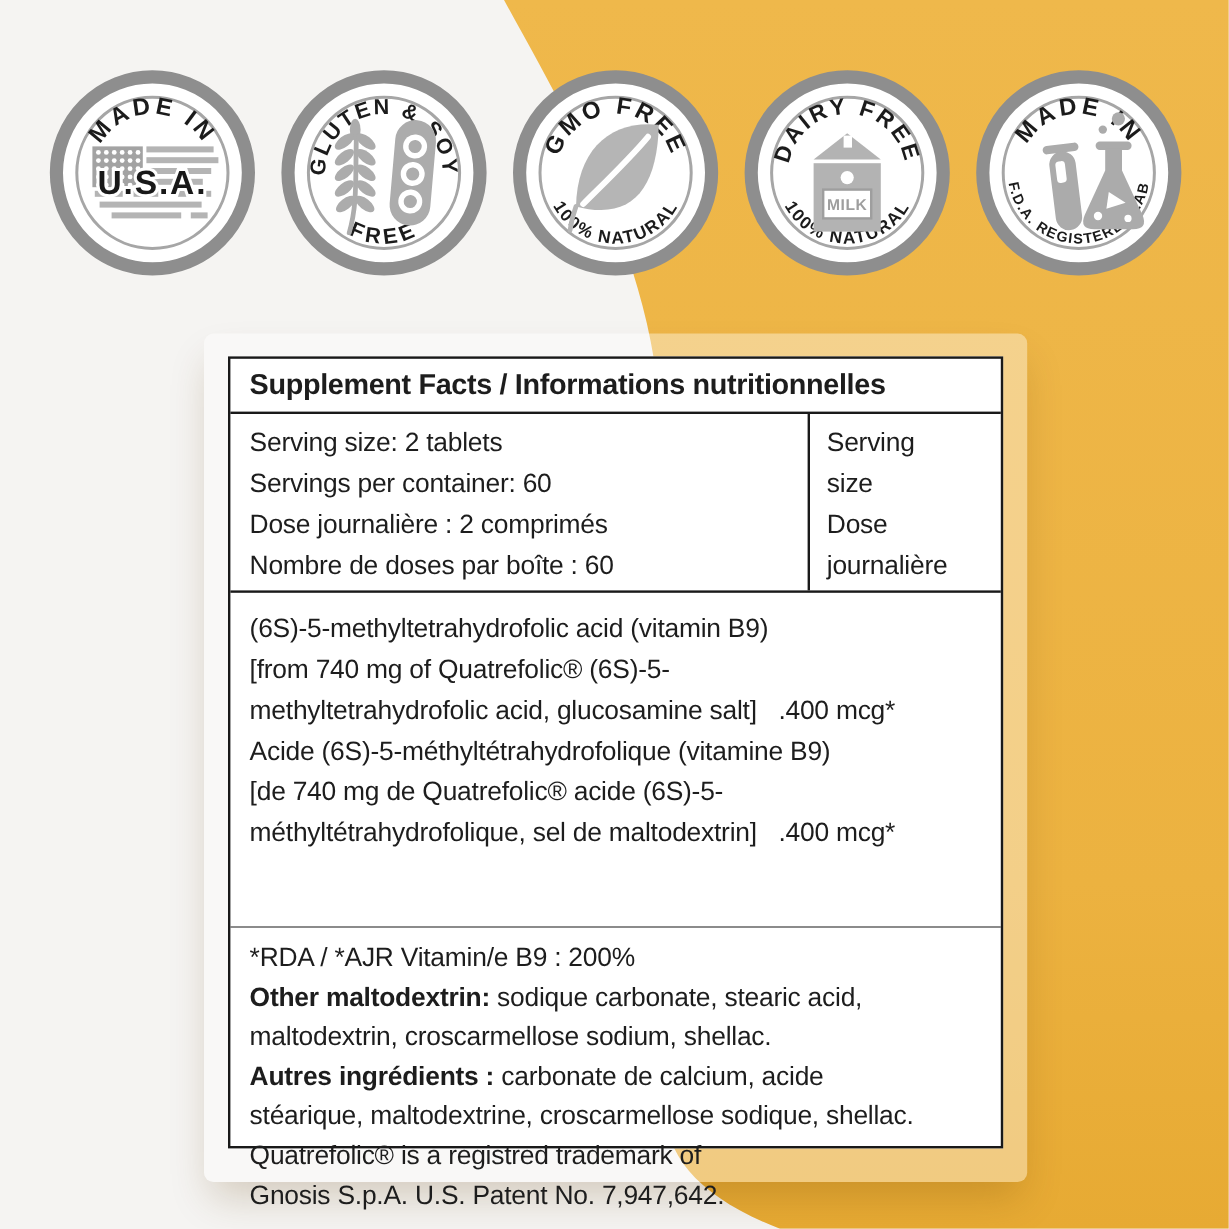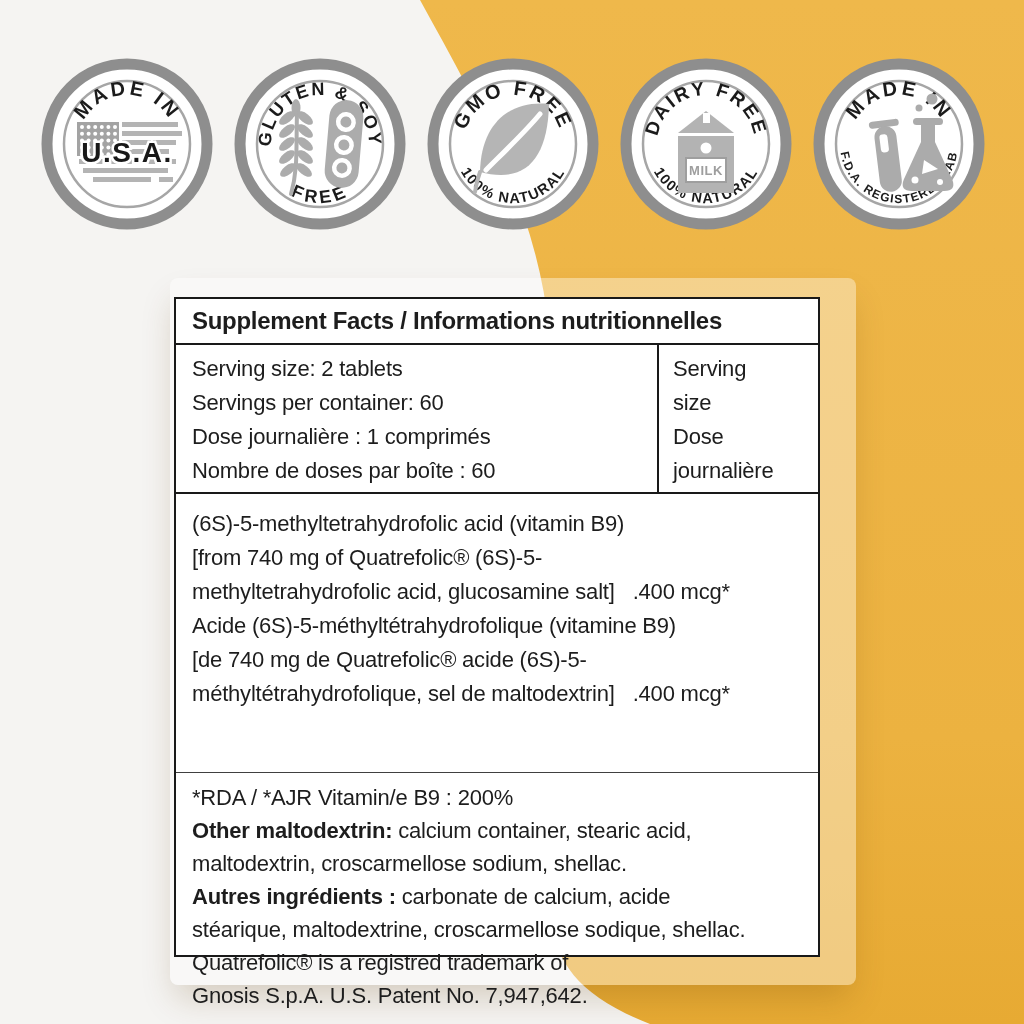--- a/index.html
+++ b/index.html
@@ -24,21 +24,21 @@
   }
   .milk-text{font-size:13px;font-weight:700;fill:#9E9E9E;letter-spacing:.5px;text-anchor:middle;}
 
   
   .card-backing{
     position:absolute;left:170px;top:278px;width:686px;height:707px;
     background:rgba(255,255,255,0.38);border-radius:8px;
     box-shadow:0 18px 34px -6px rgba(95,60,0,0.22);
   }
   .facts-table{
-    position:absolute;left:174px;top:297px;width:646px;height:660px;
+    position:absolute;left:190px;top:297px;width:646px;height:660px;
     background:#ffffff;border:2px solid #191919;box-sizing:border-box;
     color:#1d1d1d;
   }
   .row-title{
     height:46px;border-bottom:2px solid #191919;display:flex;align-items:center;
     padding-left:16px;box-sizing:border-box;
   }
   .row-title h1{
     margin:0;font-size:24px;font-weight:700;letter-spacing:-0.3px;white-space:nowrap;
   }
@@ -80,41 +80,41 @@
 <div class="card-backing"></div>
 
 <div class="facts-table">
   <div class="row-title">
     <h1>Supplement Facts / Informations nutritionnelles</h1>
   </div>
   <div class="row-serving">
     <div class="col-left" id="serving-left">
         <div class="tline"><span>Serving size: 2 tablets</span></div>
         <div class="tline"><span>Servings per container: 60</span></div>
-        <div class="tline"><span>Dose journalière : 1 comprimés</span></div>
+        <div class="tline"><span>Dose journalière : 2 comprimés</span></div>
         <div class="tline"><span>Nombre de doses par boîte : 60</span></div>
       </div>
     <div class="col-right" id="serving-right">
         <div class="tline"><span>Serving</span></div>
         <div class="tline"><span>size</span></div>
         <div class="tline"><span>Dose</span></div>
         <div class="tline"><span>journalière</span></div>
       </div>
   </div>
   <div class="row-main" id="ingredients">
       <div class="tline"><span>(6S)-5-methyltetrahydrofolic acid (vitamin B9)</span></div>
       <div class="tline"><span>[from 740 mg of Quatrefolic® (6S)-5-</span></div>
       <div class="tline"><span>methyltetrahydrofolic acid, glucosamine salt]</span><span class="amt">.400 mcg*</span></div>
       <div class="tline"><span>Acide (6S)-5-méthyltétrahydrofolique (vitamine B9)</span></div>
       <div class="tline"><span>[de 740 mg de Quatrefolic® acide (6S)-5-</span></div>
       <div class="tline"><span>méthyltétrahydrofolique, sel de maltodextrin]</span><span class="amt">.400 mcg*</span></div>
     </div>
   <div class="row-footer" id="footer-lines">
       <div class="tline"><span>*RDA / *AJR Vitamin/e B9 : 200%</span></div>
-      <div class="tline"><b>Other maltodextrin:</b><span> calcium container, stearic acid,</span></div>
+      <div class="tline"><b>Other maltodextrin:</b><span> sodique carbonate, stearic acid,</span></div>
       <div class="tline"><span>maltodextrin, croscarmellose sodium, shellac.</span></div>
       <div class="tline"><b>Autres ingrédients :</b><span> carbonate de calcium, acide</span></div>
       <div class="tline"><span>stéarique, maltodextrine, croscarmellose sodique, shellac.</span></div>
       <div class="tline"><span>Quatrefolic® is a registred trademark of</span></div>
       <div class="tline"><span>Gnosis S.p.A. U.S. Patent No. 7,947,642.</span></div>
     </div>
 </div>
 
 <div class="badges-row" id="badges-row">
     <div class="badge">

